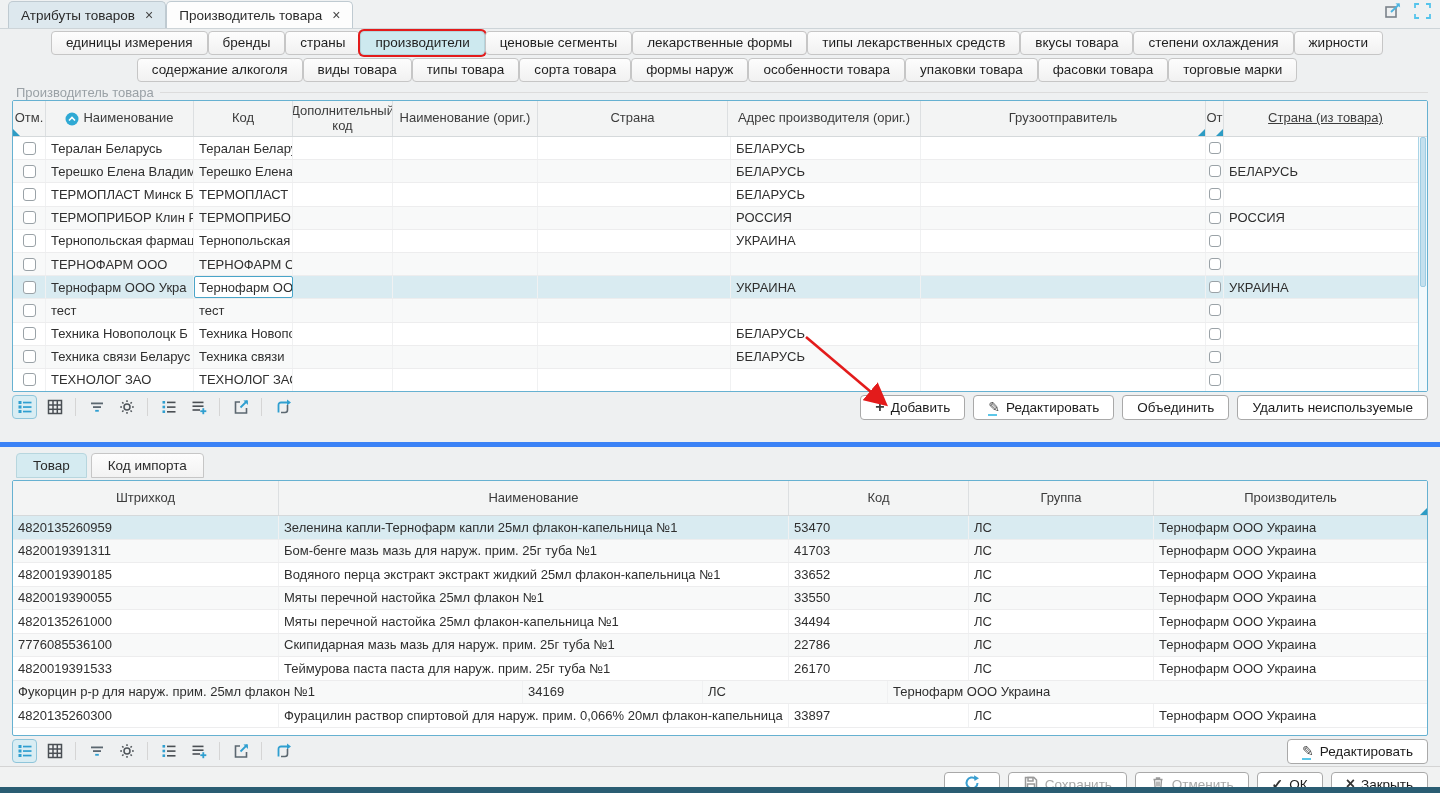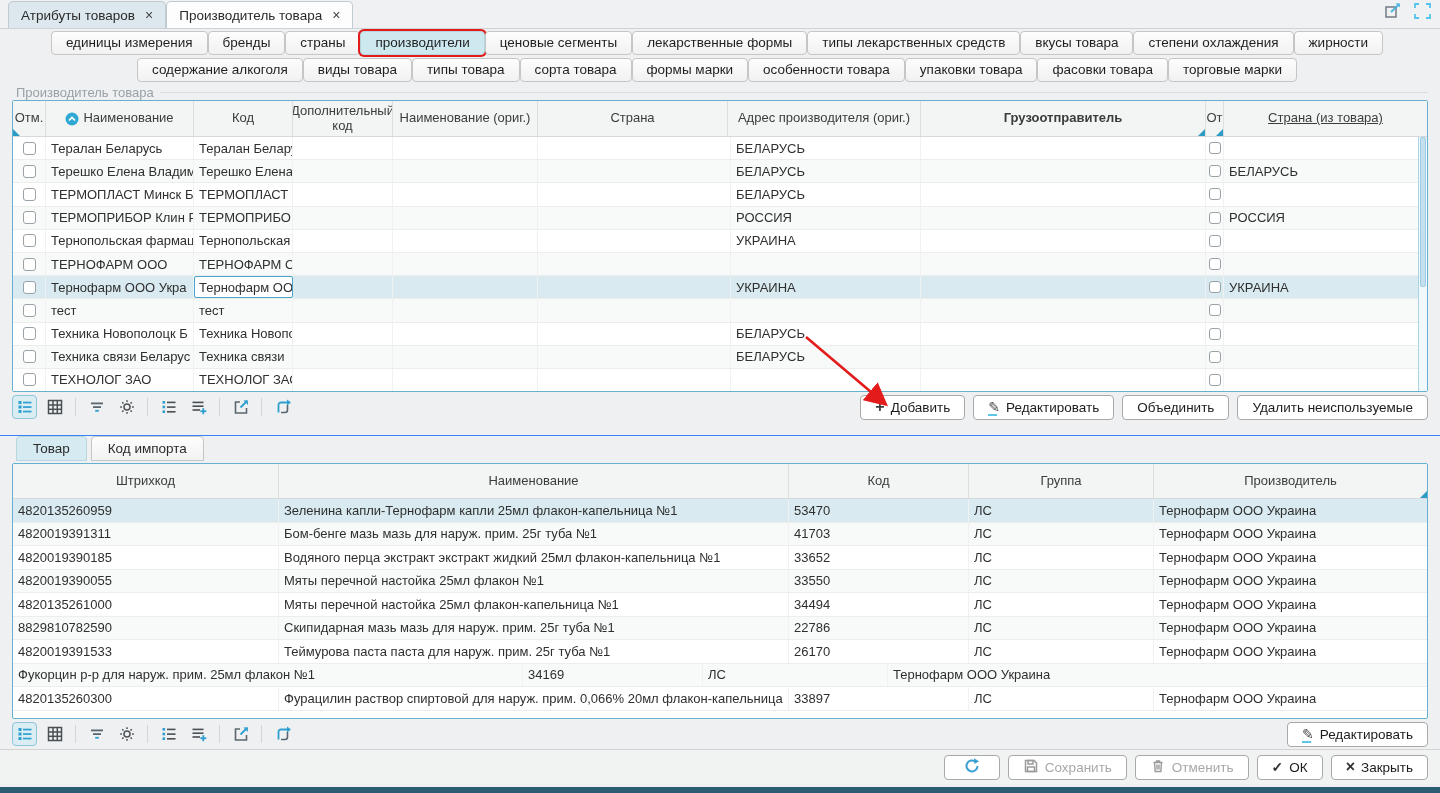--- a/index.html
+++ b/index.html
@@ -54,21 +54,21 @@
   .btn-group { display:flex; gap:8px; }
   .btn { height:25px; padding:0 14px; background:#fff; border:1px solid #a9a9a9; border-radius:4px; font-size:13.5px; color:#1c1c1c; display:inline-flex; align-items:center; gap:6px; white-space:nowrap; }
   .btn.disabled { color:#a8a8a8; }
   .glyph-plus { font-size:16px; font-weight:bold; color:#3d3d3d; line-height:1; }
   .glyph-pencil { position:relative; color:#444; font-size:14px; line-height:1; }
   .glyph-pencil::after { content:""; position:absolute; left:0; right:3px; bottom:-2px; height:2px; background:#5bc6e8; }
   .glyph-check { font-size:14px; color:#333; font-weight:bold; }
   .glyph-close { font-size:16px; color:#333; font-weight:bold; line-height:1; }
 
   
-  .product-section { border-top:1px solid #3b82f6; margin-top:13px; }
+  .product-section { border-top:5px solid #3b82f6; margin-top:20px; padding-top:6px; }
   .panel-tabs { display:flex; gap:4px; padding:0 12px 2px 16px; }
   .panel-tab { height:25px; line-height:23px; padding:0 16px; border:1px solid #c6c6c6; border-radius:4px 4px 0 0; background:linear-gradient(#fdfdfd,#f2f2f2); font-size:13.5px; }
   .panel-tab.sel { background:#d5ebf1; border-color:#b7d6de; }
 
   
   .footer-bar { border-top:1px solid #d4d4d4; background:#f1f2f2; display:flex; justify-content:flex-end; align-items:center; gap:8px; padding:5px 12px; height:35px; }
   .bottom-strip { position:absolute; left:0; right:0; bottom:0; height:6px; background:#2a5d73; }
 
   .annot-overlay { position:absolute; left:0; top:0; width:1440px; height:793px; pointer-events:none; z-index:40; }
 </style>
@@ -115,21 +115,21 @@
     <div class="subtab"><span>типы лекарственных средств</span></div>
     <div class="subtab"><span>вкусы товара</span></div>
     <div class="subtab"><span>степени охлаждения</span></div>
     <div class="subtab"><span>жирности</span></div>
   </div>
 <div class="subtab-row">
     <div class="subtab"><span>содержание алкоголя</span></div>
     <div class="subtab"><span>виды товара</span></div>
     <div class="subtab"><span>типы товара</span></div>
     <div class="subtab"><span>сорта товара</span></div>
-    <div class="subtab"><span>формы марки</span></div>
+    <div class="subtab"><span>формы наруж</span></div>
     <div class="subtab"><span>особенности товара</span></div>
     <div class="subtab"><span>упаковки товара</span></div>
     <div class="subtab"><span>фасовки товара</span></div>
     <div class="subtab"><span>торговые марки</span></div>
   </div>
 
 <div class="group-label">
   <span>Производитель товара</span>
   <div class="gl-line"></div>
 </div>
@@ -157,21 +157,21 @@
       </div>
       <div class="th" style="width: 145px;">
         <span>Наименование (ориг.)</span>
       </div>
       <div class="th" style="width: 190px;">
         <span>Страна</span>
       </div>
       <div class="th" style="width: 193px;">
         <span>Адрес производителя (ориг.)</span>
       </div>
-      <div class="th" style="width: 285px; font-weight: bold;">
+      <div class="th" style="width: 285px;">
         <span>Грузоотправитель</span>
         <span class="corner-br"></span>
       </div>
       <div class="th" style="width: 18px;">
         <span>От</span>
         <span class="corner-br"></span>
       </div>
       <div class="th" style="width: 196px; flex: 1 1 0%; text-decoration: underline;">
         <span>Страна (из товара)</span>
       </div>
@@ -510,21 +510,21 @@
         <div class="td" style="width: 272px; flex: 1 1 0%;">Тернофарм ООО  Украина</div>
       </div>
       <div class="trow" style="height: 23.5px;">
         <div class="td" style="width: 266px;">4820135261000</div>
         <div class="td" style="width: 510px;">Мяты перечной настойка 25мл флакон-капельница №1</div>
         <div class="td" style="width: 180px;">34494</div>
         <div class="td" style="width: 185px;">ЛС</div>
         <div class="td" style="width: 272px; flex: 1 1 0%;">Тернофарм ООО  Украина</div>
       </div>
       <div class="trow alt" style="height: 23.5px;">
-        <div class="td" style="width: 266px;">8829810782590</div>
+        <div class="td" style="width: 266px;">7776085536100</div>
         <div class="td" style="width: 510px;">Скипидарная мазь мазь для наруж. прим. 25г туба №1</div>
         <div class="td" style="width: 180px;">22786</div>
         <div class="td" style="width: 185px;">ЛС</div>
         <div class="td" style="width: 272px; flex: 1 1 0%;">Тернофарм ООО  Украина</div>
       </div>
       <div class="trow" style="height: 23.5px;">
         <div class="td" style="width: 266px;">4820019391533</div>
         <div class="td" style="width: 510px;">Теймурова паста паста для наруж. прим. 25г туба №1</div>
         <div class="td" style="width: 180px;">26170</div>
         <div class="td" style="width: 185px;">ЛС</div>

